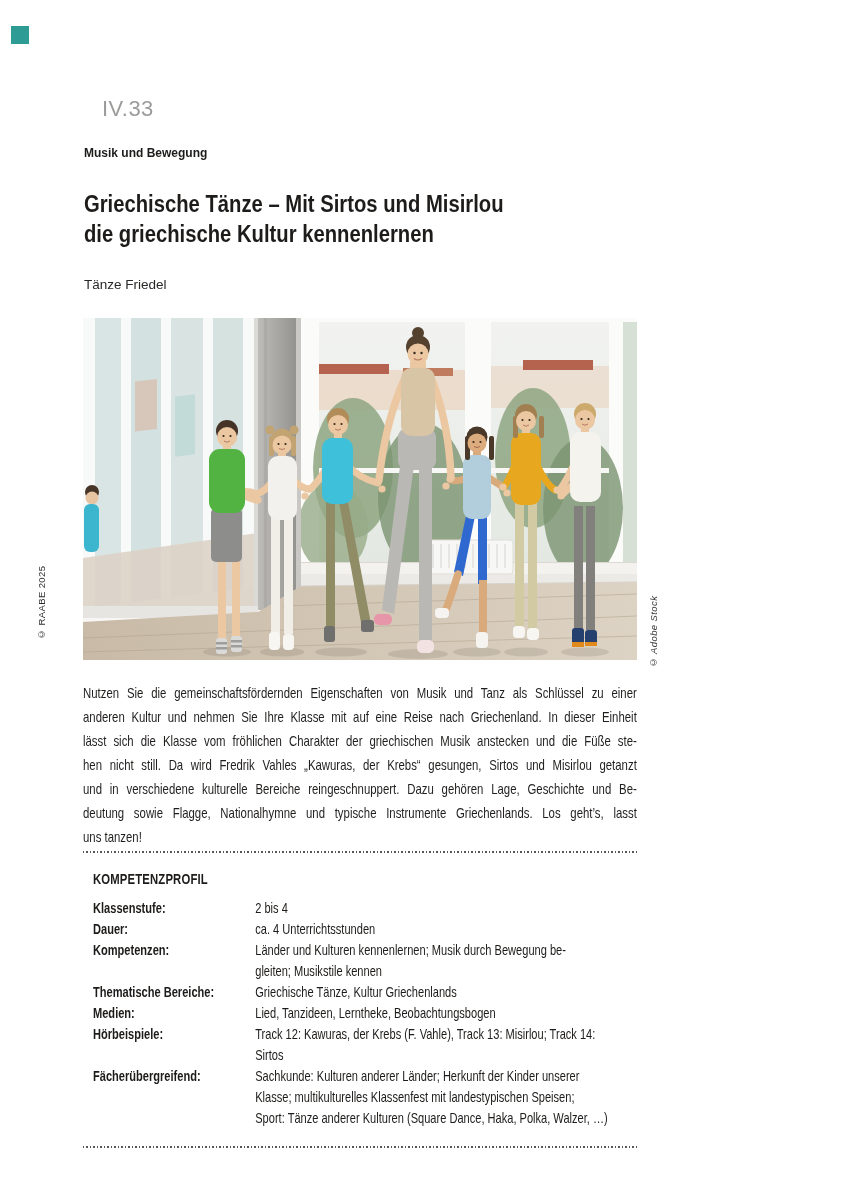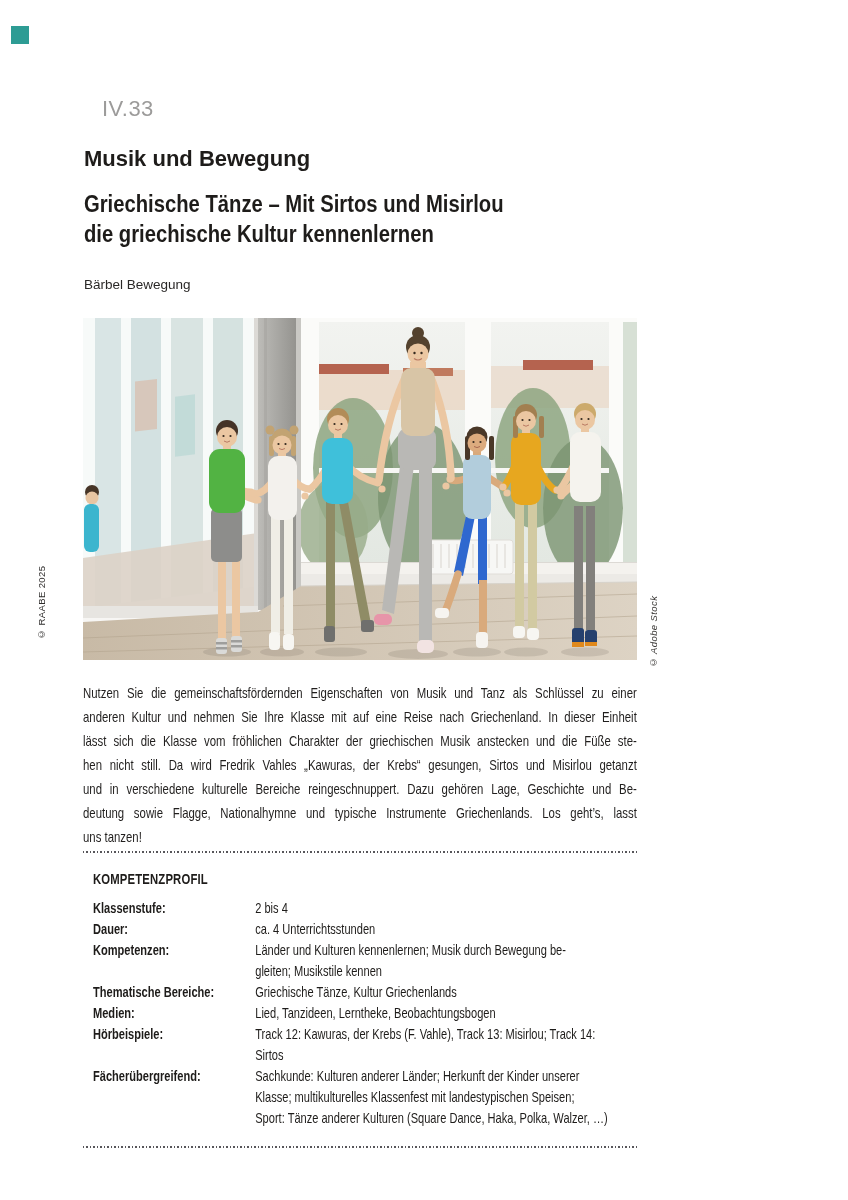--- a/index.html
+++ b/index.html
@@ -2,21 +2,21 @@
 <html lang="de"><head>
 <meta charset="utf-8">
 <style>
   html,body { margin:0; padding:0; background:#ffffff; }
   .page { position:relative; width:848px; height:1200px; background:#ffffff;
           font-family:"Liberation Sans", sans-serif; color:#1e1c1a; overflow:hidden; }
 
   .accent-square { position:absolute; left:11px; top:26px; width:18px; height:18px; }
 
   .unit   { position:absolute; left:84px; top:96px;  font-size:22px; color:#9c9b9a; letter-spacing:.5px;margin-left:18px; }
-  .series { position:absolute; left:84px; top:146px; font-size:22px; font-weight:700; }
+  .series { position:absolute; left:84px; top:146px; font-size:12px; font-weight:700; }
   .title  { position:absolute; left:84px; top:189px; width:640px; font-size:23px; font-weight:700;
             line-height:30px; transform:scaleX(.88); transform-origin:left top; }
   .author { position:absolute; left:84px; top:277px; font-size:13.5px; color:#2a2827; }
 
   .photo  { position:absolute; left:83px; top:318px; width:554px; height:342px; overflow:hidden; }
   .photo svg { display:block; }
 
   .rot { position:absolute; writing-mode:vertical-rl; transform:rotate(180deg);
          font-size:9.5px; color:#2e2c2b; letter-spacing:.4px; }
   .credit-left  { left:36px;  top:554px; height:86px; }
@@ -48,21 +48,21 @@
   <div class="accent-square" style="background-color: rgb(46, 156, 148);"></div>
 
   <div class="unit">IV.33</div>
   <div class="series">Musik und Bewegung</div>
 
   <div class="title">
     <div>Griechische Tänze – Mit Sirtos und Misirlou</div>
     <div>die griechische Kultur kennenlernen</div>
   </div>
 
-  <div class="author">Bärbel Bewegung</div>
+  <div class="author">Tänze Friedel</div>
 
   <div class="photo">
     <svg width="554" height="342" viewBox="0 0 554 342" xmlns="http://www.w3.org/2000/svg">
       <defs>
         <linearGradient id="gradPillar" x1="0" y1="0" x2="1" y2="0">
           <stop offset="0" stop-color="#bdbcb8"></stop>
             <stop offset="1" stop-color="#8f8e8a"></stop>
         </linearGradient>
         <linearGradient id="gradFloor" x1="0" y1="0" x2="1" y2="0">
           <stop offset="0" stop-color="#c8baa6"></stop>

